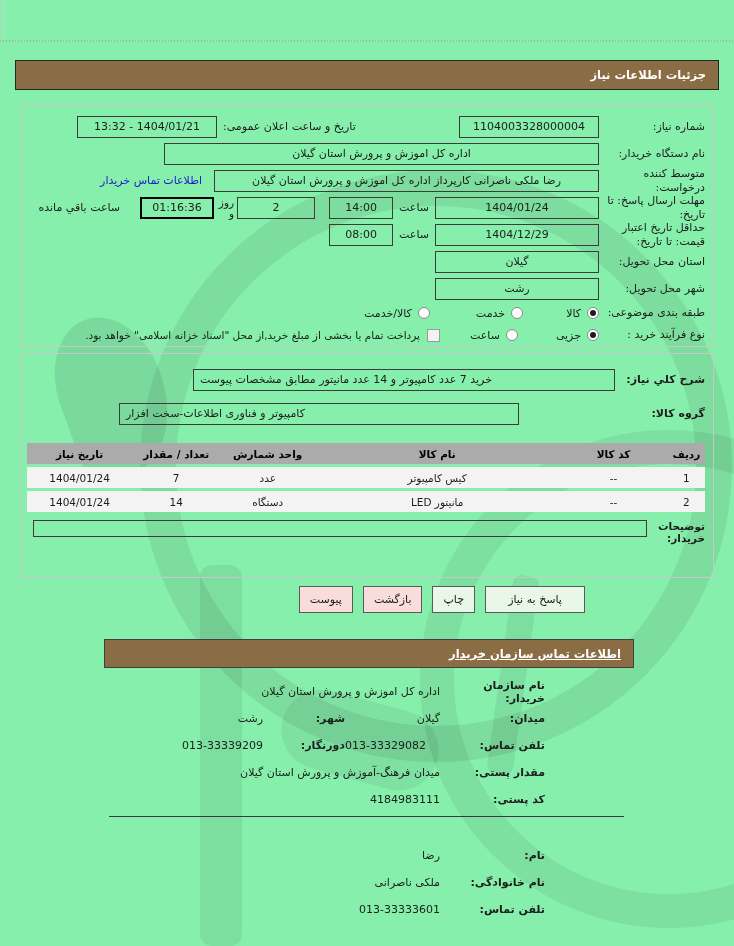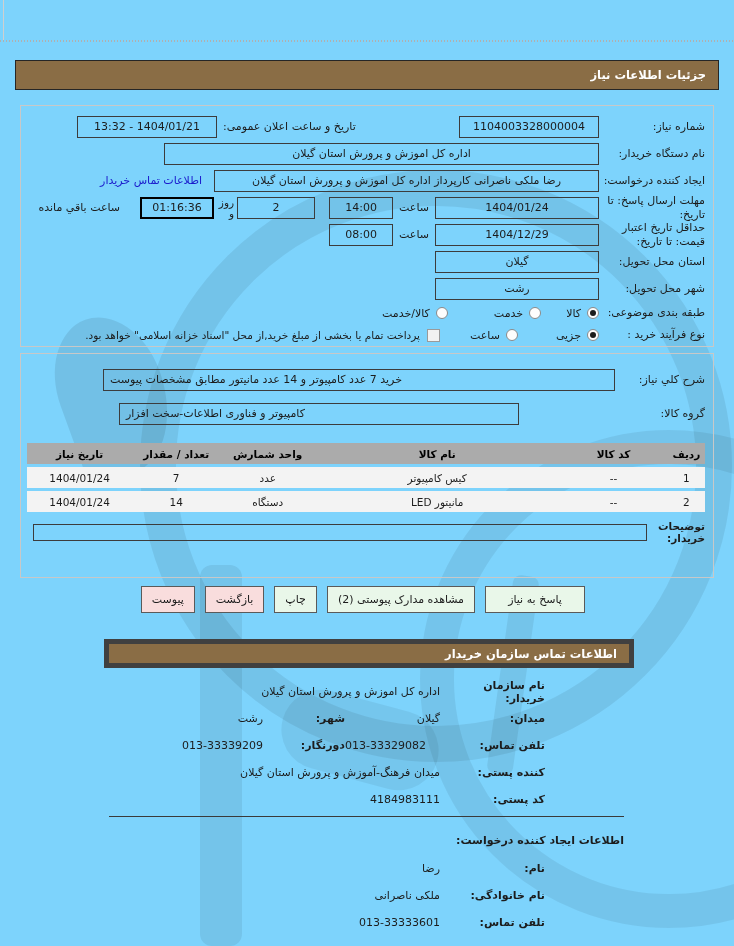--- a/index.html
+++ b/index.html
@@ -1,16 +1,16 @@
 <!DOCTYPE html>
 <html lang="fa" dir="rtl"><head>
 <meta charset="utf-8">
 <style>
   html,body{margin:0;padding:0;background:#fff;}
-  .page{position:relative;width:734px;height:946px;overflow:hidden;background:#7dd3fc;
+  .page{position:relative;width:734px;height:946px;overflow:hidden;background:#86efac;
         font-family:"DejaVu Sans",sans-serif;font-size:11px;color:#1c1c1c;direction:rtl;}
   
   .wm{position:absolute;inset:0;z-index:0;pointer-events:none;}
   .wm div{position:absolute;}
   .wm-ring1{left:140px;top:170px;width:520px;height:520px;border:36px solid rgba(0,0,0,0.075);border-radius:50%;}
   .wm-ring2{left:420px;top:430px;width:430px;height:430px;border:34px solid rgba(0,0,0,0.065);border-radius:50%;}
   .wm-drop{left:60px;top:315px;width:105px;height:160px;background:rgba(0,0,0,0.085);
            border-radius:55% 55% 60% 0 / 50% 50% 60% 0;transform:rotate(-20deg);}
   .wm-bar1{left:200px;top:565px;width:42px;height:381px;background:rgba(0,0,0,0.07);border-radius:12px;}
   .wm-bar2{left:500px;top:575px;width:26px;height:200px;background:rgba(0,0,0,0.07);border-radius:8px;transform:rotate(8deg);}
@@ -18,22 +18,22 @@
   .content{position:relative;z-index:1;}
   
   .vline{position:absolute;left:3px;top:0;width:1px;height:41px;background:#cfcfcf;}
   .dots{position:absolute;top:40px;left:0;width:734px;height:2px;
         background:repeating-linear-gradient(90deg,#b0b0b0 0 1px,transparent 1px 3px);}
   
   .titlebar{position:absolute;left:15px;right:15px;top:60px;height:30px;background:#8a6d45;
             border:1px solid #262626;color:#fff;font-weight:bold;font-size:11.5px;
             display:flex;align-items:center;padding:0 12px;box-sizing:border-box;}
   .titlebar2{position:absolute;top:639px;right:100px;width:530px;height:29px;background:#8a6d45;
-             border:5px solid #404040;color:#fff;font-weight:bold;font-size:11.5px;
-             display:flex;align-items:center;padding:0 12px;box-sizing:border-box;}
+             border:1px solid #404040;color:#fff;font-weight:bold;font-size:11.5px;
+             display:flex;align-items:center;padding:0 12px;box-sizing:border-box;text-decoration:underline;}
   
   .panel{position:absolute;left:20px;width:694px;border:1px solid #c8c8c8;box-sizing:border-box;background:transparent;}
   #panel1{top:105px;height:242px;padding:7px 8px 0;}
   #panel2{top:353px;height:225px;padding:12px 8px 0;}
   .frow{display:flex;align-items:center;height:27px;}
   .frow.short{height:22px;}
   .flabel{width:106px;flex:none;line-height:1.2;padding-left:4px;box-sizing:border-box;}
   .ibox{border:1px solid #3c3c3c;height:22px;box-sizing:border-box;display:flex;align-items:center;
         justify-content:center;flex:none;padding:0 6px;background:transparent;}
   .ibox.rt{justify-content:flex-end;}
@@ -41,27 +41,27 @@
   .ltr{direction:ltr;unicode-bidi:isolate;}
   .spacer{flex:1;}
   .inl{margin:4px 6px;flex:none;}
   .wrapw{width:20px;flex:none;font-size:10.5px;line-height:11px;margin-right:3px;}
   .link{color:#1a1acc;margin-right:12px;cursor:pointer;flex:none;}
   .opt{display:flex;align-items:center;margin-left:42px;flex:none;}
   .radio{width:12px;height:12px;border-radius:50%;border:1px solid #8a8a8a;background:#fdfdfd;
          margin-left:6px;position:relative;flex:none;box-sizing:border-box;}
   .radio.sel::after{content:"";position:absolute;inset:2px;background:#1c1c1c;border-radius:50%;}
   .chk{width:11px;height:11px;border:1px solid #9a9a9a;background:#f2f2f2;margin-left:7px;flex:none;}
-  .blabel{font-weight:normal;flex:none;padding-left:6px;}
+  .blabel{font-weight:bold;flex:none;padding-left:6px;}
   .sechead{font-weight:bold;margin:10px 2px 0;}
   
   .gtable{width:678px;margin:13px auto 0;border-collapse:separate;border-spacing:0 3px;font-size:10.5px;}
   .gtable th{background:#ababab;color:#000;font-weight:bold;height:21px;padding:0 4px;text-align:center;}
   .gtable td{background:#f3f3f3;height:21px;text-align:center;padding:0 4px;}
-  .noterow{display:flex;align-items:center;margin-top:5px;}
+  .noterow{display:flex;margin-top:5px;}
   .notelabel{width:58px;flex:none;font-weight:bold;font-size:10.5px;line-height:12px;}
   .notebox{flex:1;height:15px;border:1px solid #3c3c3c;margin-left:4px;}
   
   .btnrow{position:absolute;top:586px;right:149px;display:flex;gap:10px;}
   .btn{height:27px;border:1px solid #5a5a5a;display:flex;align-items:center;justify-content:center;
        padding:0 10px;font-size:11px;box-sizing:border-box;cursor:pointer;}
   .btn.green{background:#e9f7e9;}
   .btn.pink{background:#f9dddd;}
   
   .contact{position:absolute;top:678px;right:189px;width:440px;}
@@ -112,21 +112,21 @@
       </div>
 
       <div class="frow">
         <div class="flabel">نام دستگاه خریدار:</div>
         <div class="ibox" style="width:435px">
           <span>اداره کل اموزش و پرورش استان گیلان</span>
         </div>
       </div>
 
       <div class="frow">
-        <div class="flabel">ایجاد کننده درخواست:</div>
+        <div class="flabel">متوسط کننده درخواست:</div>
         <div class="ibox" style="width:385px">
           <span>رضا ملکی ناصرانی کارپرداز اداره کل اموزش و پرورش استان گیلان</span>
         </div>
         <span class="link">اطلاعات تماس خریدار</span>
       </div>
 
       <div class="frow">
         <div class="flabel">مهلت ارسال پاسخ: تا تاریخ:</div>
         <div class="ibox" style="width:164px">
           <span class="ltr">1404/01/24</span>
@@ -165,21 +165,21 @@
 
       <div class="frow">
         <div class="flabel">شهر محل تحویل:</div>
         <div class="ibox" style="width:164px">
           <span>رشت</span>
         </div>
       </div>
 
       <div class="frow short">
         <div class="flabel">طبقه بندی موضوعی:</div>
-        <div class="opt" style="margin-left:25px">
+        <div class="opt" style="margin-left:43px">
           <span class="radio sel"></span>
           <span>کالا</span>
         </div>
         <div class="opt" style="margin-left:46px">
           <span class="radio"></span>
           <span>خدمت</span>
         </div>
         <div class="opt">
           <span class="radio"></span>
           <span>کالا/خدمت</span>
@@ -200,21 +200,21 @@
           <span class="chk"></span>
           <span style="font-size:10.5px">پرداخت تمام یا بخشی از مبلغ خرید,از محل "اسناد خزانه اسلامی" خواهد بود.</span>
         </div>
       </div>
     </div>
 
     <div class="panel" id="panel2">
 
       <div class="frow">
         <div class="blabel" style="width:84px">شرح کلي نیاز:</div>
-        <div class="ibox rt" style="width:512px">
+        <div class="ibox rt" style="width:422px">
           <span>خرید 7 عدد کامپیوتر و 14 عدد مانیتور مطابق مشخصات پیوست</span>
         </div>
       </div>
 
 
       <div class="frow" style="margin-top:7px">
         <div class="blabel" style="width:60px">گروه کالا:</div>
         <div class="ibox rt" style="width:400px;margin-right:120px">
           <span>کامپیوتر و فناوری اطلاعات-سخت افزار</span>
         </div>
@@ -252,21 +252,20 @@
       </table>
 
       <div class="noterow">
         <div class="notelabel">توضیحات خریدار:</div>
         <div class="notebox"></div>
       </div>
     </div>
 
     <div class="btnrow">
       <div class="btn green" style="min-width:100px">پاسخ به نیاز</div>
-      <div class="btn green" style="min-width:146px">مشاهده مدارک پیوستی (2)</div>
       <div class="btn green" style="min-width:42px">چاپ</div>
       <div class="btn pink" style="min-width:56px">بازگشت</div>
       <div class="btn pink" style="min-width:54px">پیوست</div>
     </div>
 
     <div class="titlebar2">
       <span>اطلاعات تماس سازمان خریدار</span>
     </div>
 
     <div class="contact">
@@ -280,33 +279,32 @@
         <div class="cl2">شهر:</div>
         <div class="cvf">رشت</div>
       </div>
       <div class="crow">
         <div class="cl">تلفن تماس:</div>
         <div class="cv ltr">013-33329082</div>
         <div class="cl2">دورنگار:</div>
         <div class="cvf"><span class="ltr">013-33339209</span></div>
       </div>
       <div class="crow">
-        <div class="cl">کننده پستی:</div>
+        <div class="cl">مقدار پستی:</div>
         <div class="cvf">میدان فرهنگ-آموزش و پرورش استان گیلان</div>
       </div>
       <div class="crow">
         <div class="cl">کد پستی:</div>
         <div class="cvf"><span class="ltr">4184983111</span></div>
       </div>
     </div>
 
     <div class="divider"></div>
 
     <div class="creator">
-      <div style="font-weight:bold">اطلاعات ایجاد کننده درخواست:</div>
       <div class="rows">
         <div class="crow">
           <div class="cl">نام:</div>
           <div class="cvf">رضا</div>
         </div>
         <div class="crow">
           <div class="cl">نام خانوادگی:</div>
           <div class="cvf">ملکی ناصرانی</div>
         </div>
         <div class="crow">

